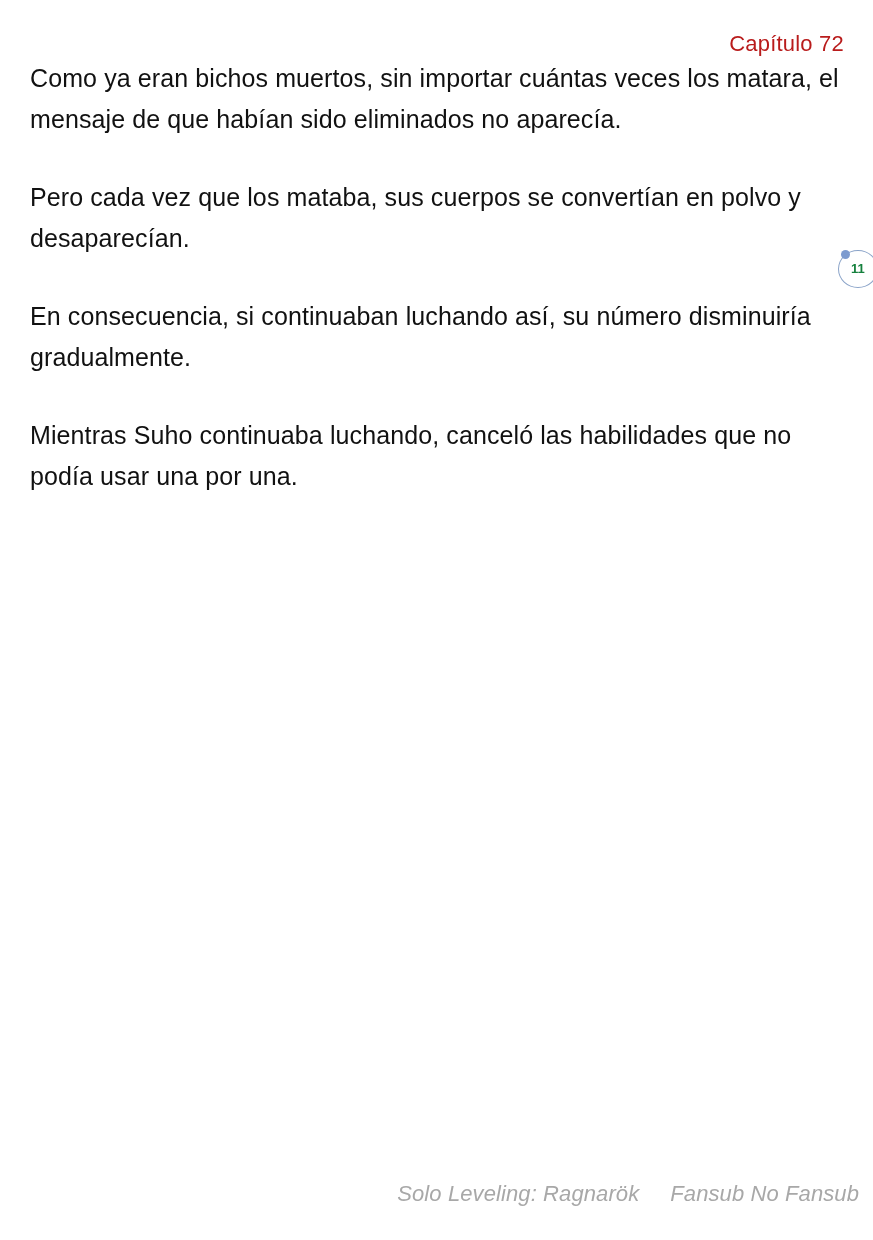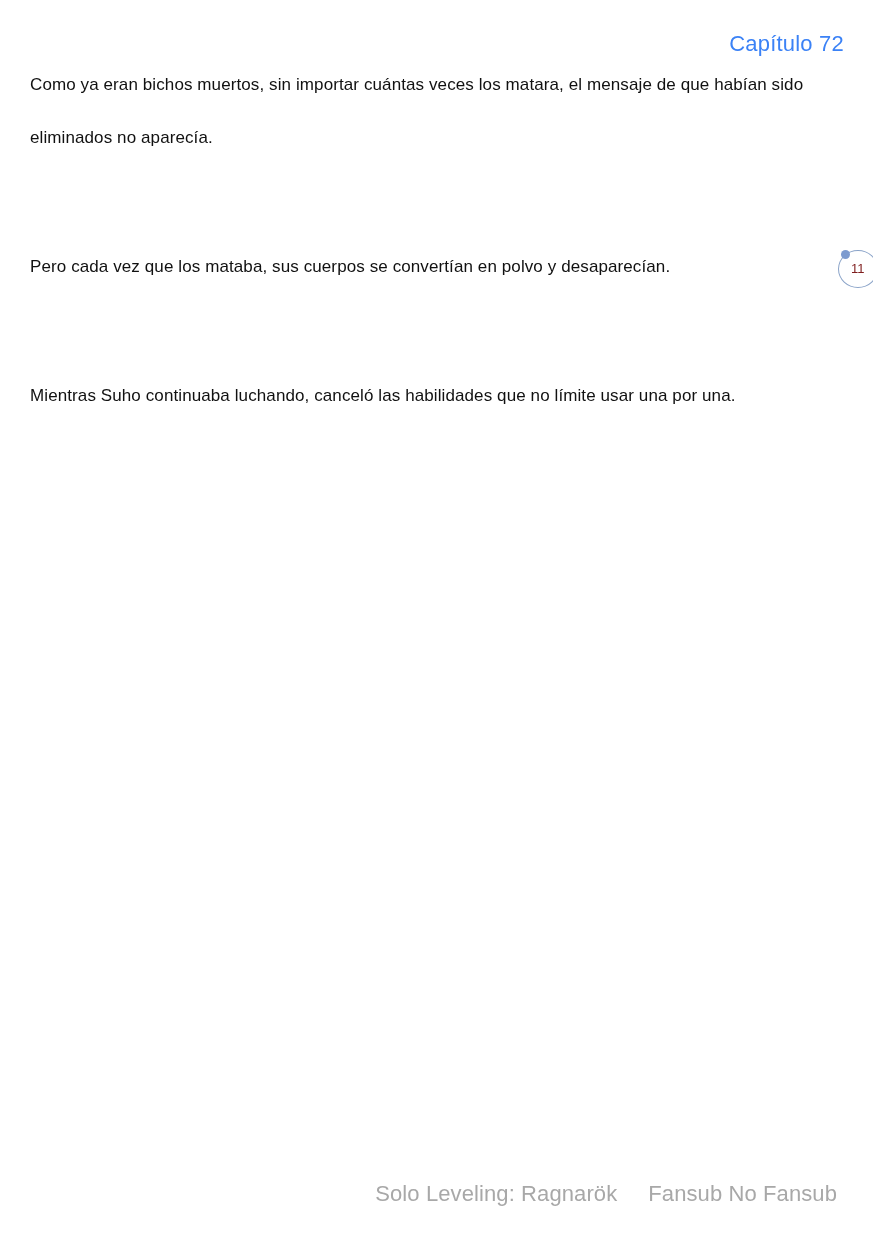--- a/index.html
+++ b/index.html
@@ -13,48 +13,49 @@
       position: relative;
       overflow: hidden;
       font-family: "Liberation Sans", "DejaVu Sans", sans-serif;
       color: #111111;
     }
     .chapter-header {
       position: absolute;
       top: 31px;
       right: 29px;
       font-size: 22px;
-      color: #3b82f6;
+      color: #b91c1c;
       letter-spacing: 0.2px;
     }
     .content {
       position: absolute;
       top: 58px;
       left: 30px;
       width: 820px;
     }
     .para {
-      font-size: 17px;
-      line-height: 53px;
+      font-size: 25px;
+      line-height: 41px;
       margin: 0;
       color: #111111;
       letter-spacing: 0.1px;
     }
     .para + .para {
-      margin-top: 76px;
+      margin-top: 37px;
     }
     .footer {
       position: absolute;
       top: 1181px;
-      right: 36px;
+      right: 14px;
       font-size: 22px;
       color: #a8a8a8;
       display: flex;
       gap: 31px;
       letter-spacing: 0.1px;
+      font-style: italic;
     }
     .comment-badge {
       position: absolute;
       top: 250px;
       left: 838px;
       width: 40px;
       height: 38px;
       border: 1.5px solid #8aa3c8;
       border-radius: 50%;
       box-sizing: border-box;
@@ -67,33 +68,34 @@
       width: 9px;
       height: 9px;
       border-radius: 50%;
       background: #7d9bcf;
     }
     .comment-badge .count {
       position: absolute;
       top: 10px;
       left: 12px;
       font-size: 13px;
-      font-weight: normal;
-      color: #7f1d1d;
+      font-weight: bold;
+      color: #15803d;
     }
   </style>
 </head>
 <body>
 
 <div class="chapter-header">Capítulo 72</div>
 
 <div class="content">
   <p class="para">Como ya eran bichos muertos, sin importar cuántas veces los matara, el mensaje de que habían sido eliminados no aparecía.</p>
   <p class="para">Pero cada vez que los mataba, sus cuerpos se convertían en polvo y desaparecían.</p>
-  <p class="para">Mientras Suho continuaba luchando, canceló las habilidades que no límite usar una por una.</p>
+  <p class="para">En consecuencia, si continuaban luchando así, su número disminuiría gradualmente.</p>
+  <p class="para">Mientras Suho continuaba luchando, canceló las habilidades que no podía usar una por una.</p>
 </div>
 
 <div class="comment-badge">
   <span class="dot"></span>
   <span class="count">11</span>
 </div>
 
 <div class="footer">
   <span>Solo Leveling: Ragnarök</span>
   <span>Fansub No Fansub</span>

